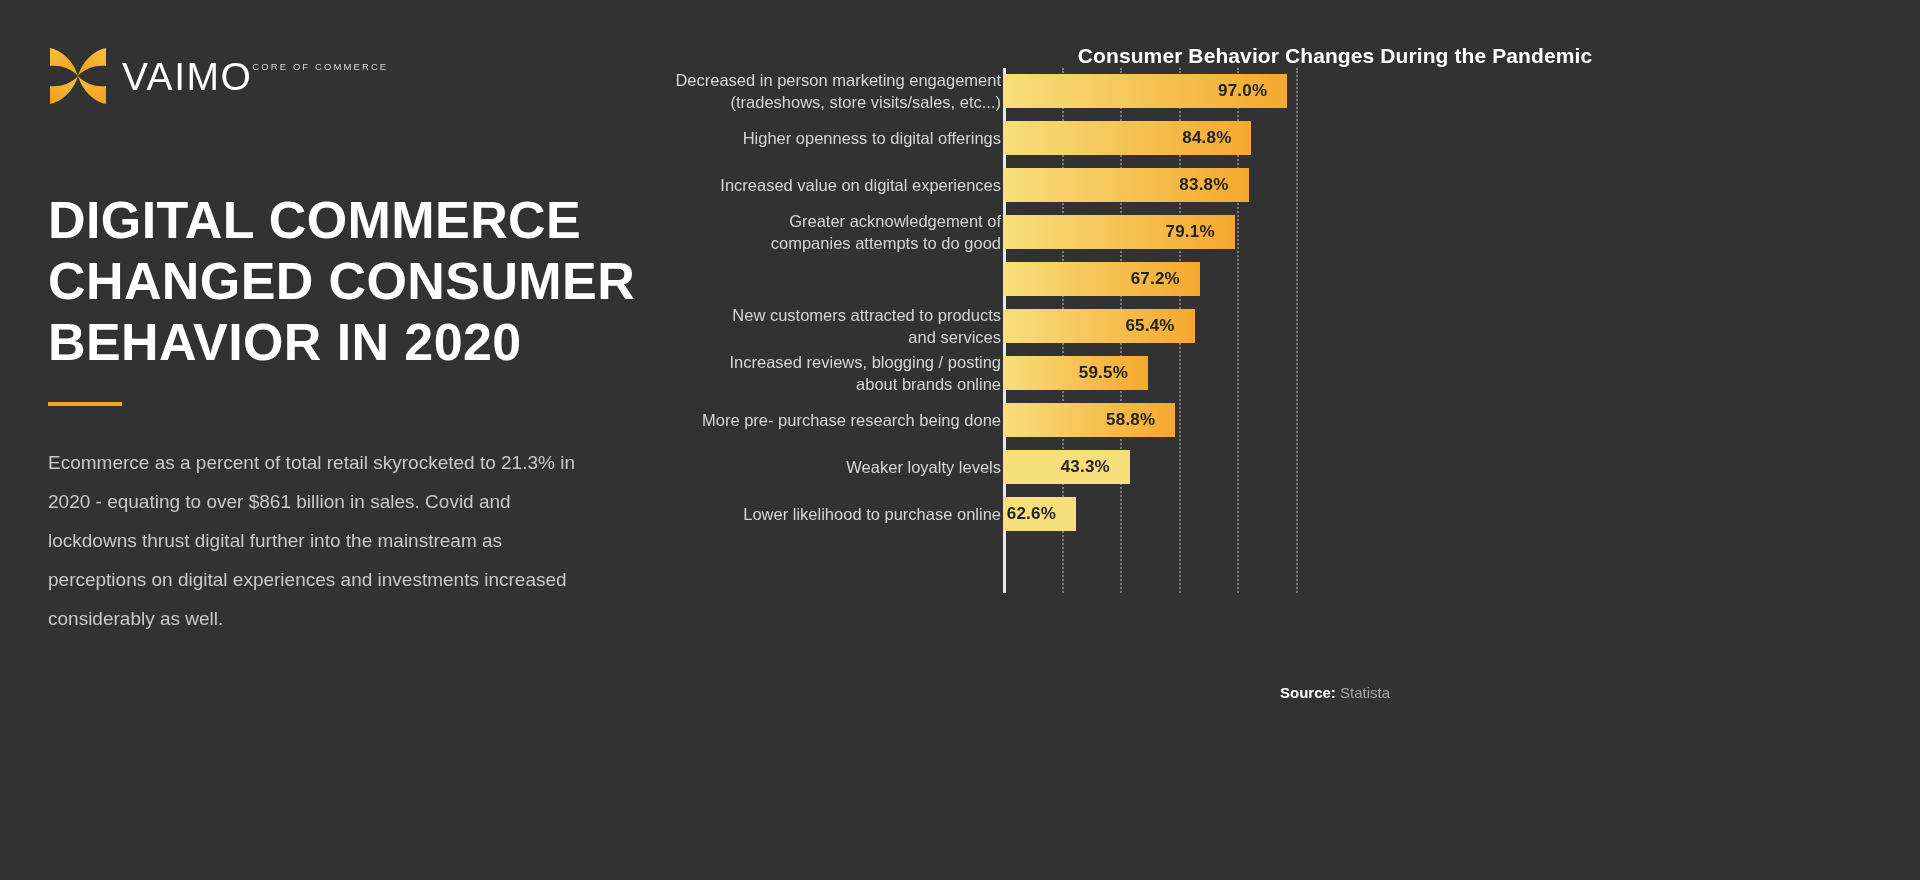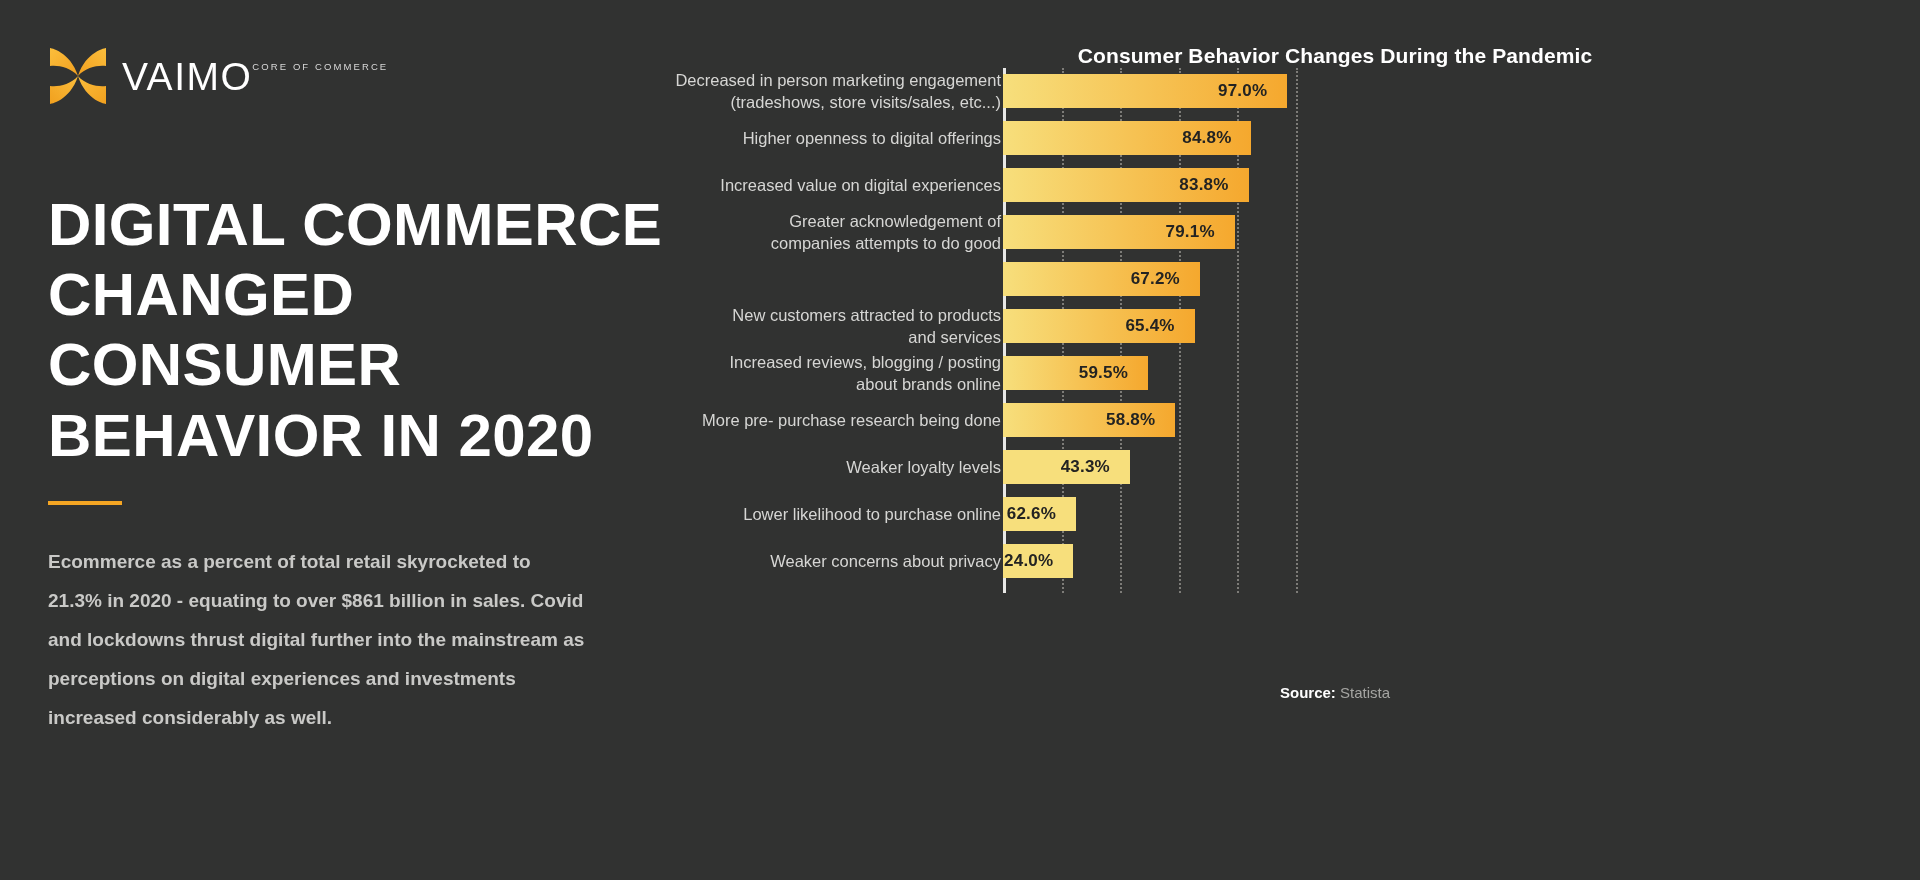--- a/index.html
+++ b/index.html
@@ -50,41 +50,41 @@
     font-size:9.5px;
     letter-spacing:2.1px;
     margin-top:5px;
     text-align:right;
     line-height:1;
   }
 
   .headline {
     margin-top:78px;
     color:#ffffff;
-    font-size:60px;
+    font-size:52px;
     font-weight:700;
     letter-spacing:0.4px;
     line-height:1.17;
     text-transform:uppercase;
     max-width:620px;
   }
 
   .rule {
     margin-top:30px;
     width:74px; height:4px;
     background:#f5a623;
   }
 
   .body-copy {
     margin-top:38px;
     color:#c9c9c7;
     font-size:19px;
     line-height:2.05;
     max-width:540px;
-    font-weight:700;
+    font-weight:400;
   }
 
   
   .chart-panel {
     position:absolute;
     left:790px; top:44px;
     width:1090px; height:790px;
   }
   .chart-title {
     color:#ffffff;
@@ -282,26 +282,20 @@
             <div class="bar" style="width: 126.869px; background: linear-gradient(90deg, rgb(247, 223, 124) 0%, rgb(247, 223, 124) 100%);">
               <span class="bar-value">43.3%</span>
             </div>
           </div>
           <div class="row" style="top: 429px; height: 34px;">
             <div class="row-label">Lower likelihood to purchase online</div>
             <div class="bar" style="width: 72.957px; background: linear-gradient(90deg, rgb(247, 223, 124) 0%, rgb(247, 223, 124) 100%);">
               <span class="bar-value">62.6%</span>
             </div>
           </div>
-          <div class="row" style="top: 476px; height: 34px;">
-            <div class="row-label">Weaker concerns about privacy</div>
-            <div class="bar" style="width: 70.32px; background: linear-gradient(90deg, rgb(247, 223, 124) 0%, rgb(247, 223, 124) 100%);">
-              <span class="bar-value">24.0%</span>
-            </div>
-          </div>
         </div>
     </div>
 
     <div class="source">
       <span class="source-label">Source:</span>
       <span class="source-value">Statista</span>
     </div>
   </div>
 </div>
 

